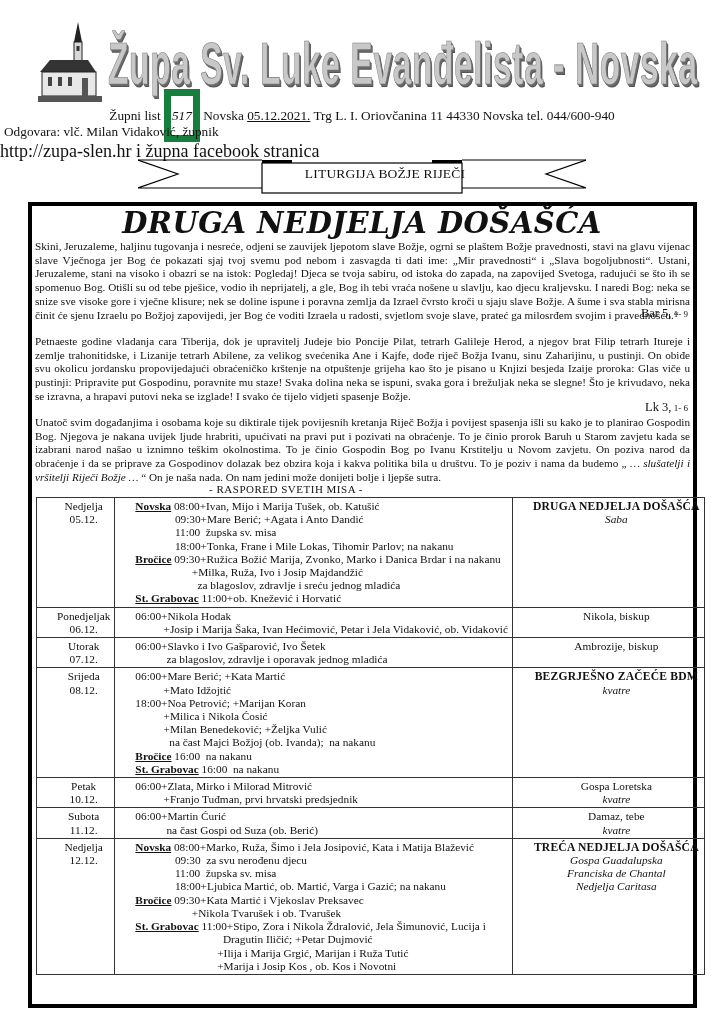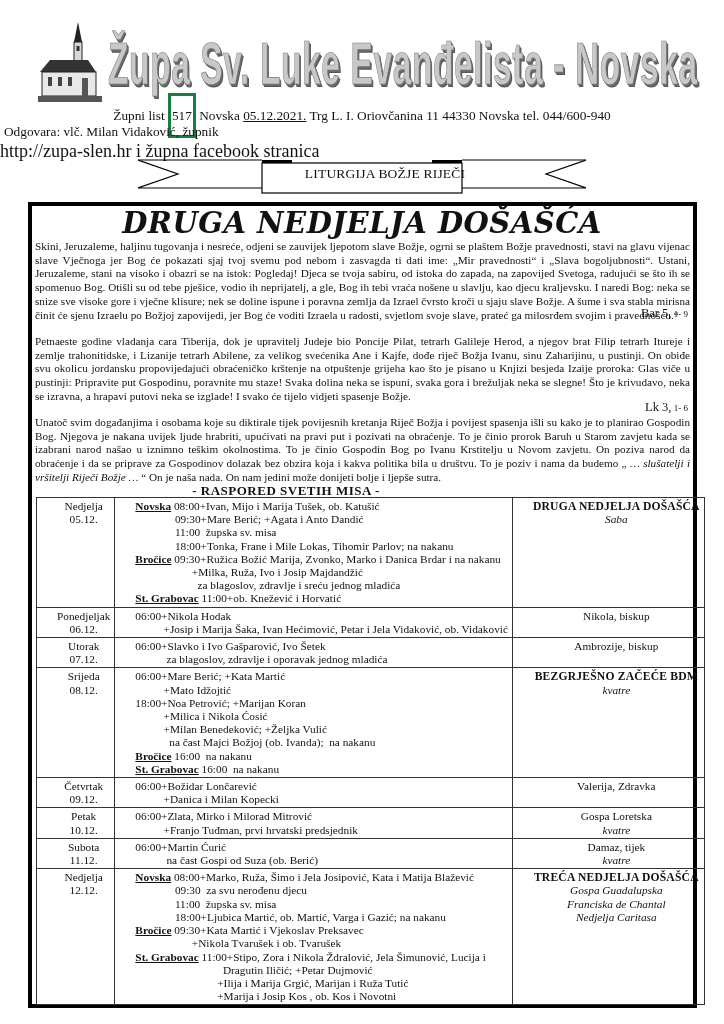--- a/index.html
+++ b/index.html
@@ -4,21 +4,21 @@
 <style>
   html, body { margin:0; padding:0; background:#fff; }
   body { width:724px; height:1024px; position:relative; overflow:hidden; font-family:"Liberation Serif", serif; color:#111; }
   .abs { position:absolute; }
 
   
   .church { left:38px; top:20px; width:64px; height:84px; }
   .masthead { left:108px; top:30px; width:600px; height:72px; font-family:"Liberation Sans", sans-serif; font-weight:bold; font-size:54px; letter-spacing:1px; transform:scaleX(0.62) scaleY(1.08); transform-origin:left top; white-space:nowrap;
      color:#c8c8c8; text-shadow: 2px 2px 0 #6a6a6a, 3px 3px 0 #555, 1px 1px 0 #888; -webkit-text-stroke:0.6px #777; }
   .info1 { left:0; width:724px; top:108px; text-align:center; font-size:13.3px; }
-  .info1 .boxed { border:3px solid #15803d; padding:12px 1px; }
+  .info1 .boxed { border:7px solid #15803d; padding:12px 1px;font-style:italic; }
   .info1 .ul { text-decoration:underline; }
   .info2 { left:4px; width:724px; top:124px; text-align:left; font-size:13.3px; }
   .info3 { left:0; width:648px; top:141px; font-size:18px; }
   .ribbon { left:138px; top:158px; width:448px; height:36px; }
   .ribbon-label { left:262px; top:166px; width:246px; text-align:center; font-size:13.5px; letter-spacing:0.2px; }
 
   
   .frame { left:28px; top:202px; width:669px; height:806px; border:3px solid #000; box-sizing:border-box; }
   .frame-inner { left:31px; top:205px; width:663px; height:800px; border:1px solid #000; box-sizing:border-box; }
 
@@ -27,21 +27,21 @@
   .para { left:35px; width:655px; font-size:11.2px; line-height:13.7px; text-align:justify; }
   .p1 { top:240px; }
   .ref { right:36px; font-size:12.5px; text-align:right; }
   .ref small { font-size:9px; }
   .ref1 { top:306px; }
   .p2 { top:335px; }
   .ref2 { top:400px; }
   .p3 { top:416px; }
   .p3 i { font-style:italic; }
 
-  .sched-title { left:0; width:572px; top:483px; text-align:center; font-weight:bold; font-size:13px; letter-spacing:0.5px; }
+  .sched-title { left:0; width:572px; top:483px; text-align:center; font-weight:normal; font-size:11px; letter-spacing:0.5px; }
 
   
   table.sched { position:absolute; left:36px; top:497px; width:656px; border-collapse:collapse; font-size:11.3px; line-height:13.2px; }
   table.sched td { border:1px solid #333; vertical-align:top; padding:2px 4px 1px 20px; }
   td.day { width:80px; text-align:center; }
   td.masses { width:353px; white-space:nowrap; }
   td.feast { text-align:center; }
   .feast-title { font-weight:bold; font-size:11.6px; letter-spacing:0.2px; }
   .feast-sub { font-style:italic; }
   .loc { font-weight:bold; text-decoration:underline; }
@@ -159,33 +159,20 @@
           <span class="ln"><span class="loc">Bročice</span><span> 16:00  na nakanu</span></span>
           <span class="ln"><span class="loc">St. Grabovac</span><span> 16:00  na nakanu</span></span>
         </td>
         <td class="feast">
           <span class="ln feast-title">BEZGRJEŠNO ZAČEĆE BDM</span>
           <span class="ln feast-sub">kvatre</span>
         </td>
       </tr>
       <tr>
         <td class="day">
-          <span class="ln">Četvrtak</span>
-          <span class="ln">09.12.</span>
-        </td>
-        <td class="masses">
-          <span class="ln"><span>06:00+Božidar Lončarević</span></span>
-          <span class="ln"><span>          +Danica i Milan Kopecki</span></span>
-        </td>
-        <td class="feast">
-          <span class="ln">Valerija, Zdravka</span>
-        </td>
-      </tr>
-      <tr>
-        <td class="day">
           <span class="ln">Petak</span>
           <span class="ln">10.12.</span>
         </td>
         <td class="masses">
           <span class="ln"><span>06:00+Zlata, Mirko i Milorad Mitrović</span></span>
           <span class="ln"><span>          +Franjo Tuđman, prvi hrvatski predsjednik</span></span>
         </td>
         <td class="feast">
           <span class="ln">Gospa Loretska</span>
           <span class="ln feast-sub">kvatre</span>
@@ -194,21 +181,21 @@
       <tr>
         <td class="day">
           <span class="ln">Subota</span>
           <span class="ln">11.12.</span>
         </td>
         <td class="masses">
           <span class="ln"><span>06:00+Martin Ćurić</span></span>
           <span class="ln"><span>           na čast Gospi od Suza (ob. Berić)</span></span>
         </td>
         <td class="feast">
-          <span class="ln">Damaz, tijek</span>
+          <span class="ln">Damaz, tebe</span>
           <span class="ln feast-sub">kvatre</span>
         </td>
       </tr>
       <tr>
         <td class="day">
           <span class="ln">Nedjelja</span>
           <span class="ln">12.12.</span>
         </td>
         <td class="masses">
           <span class="ln"><span class="loc">Novska</span><span> 08:00+Marko, Ruža, Šimo i Jela Josipović, Kata i Matija Blažević</span></span>

